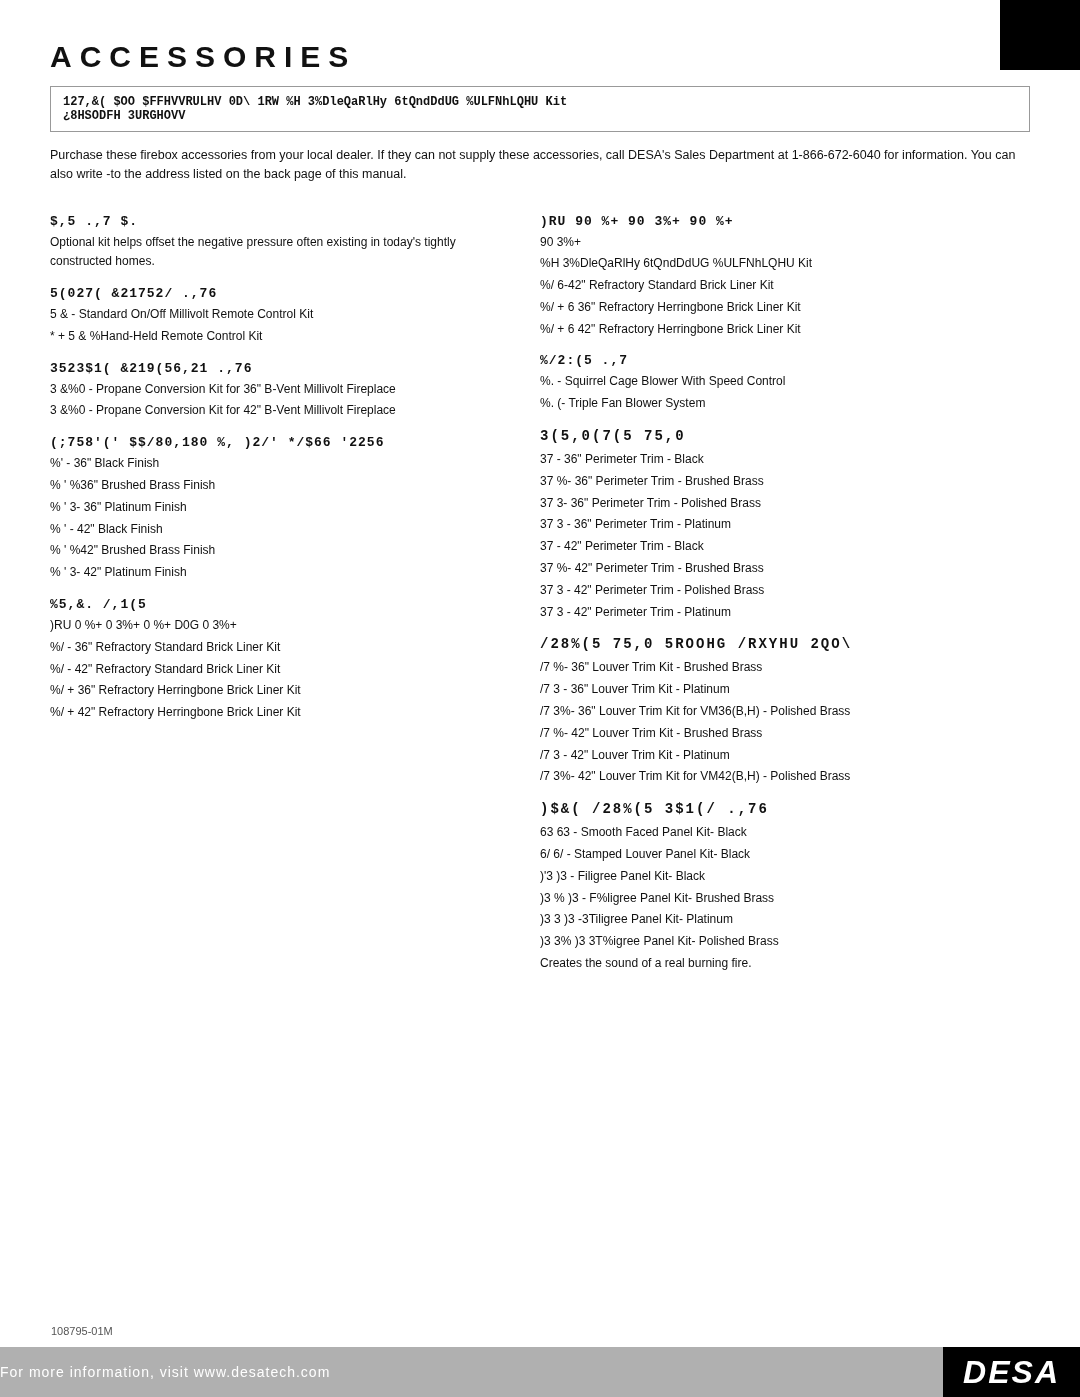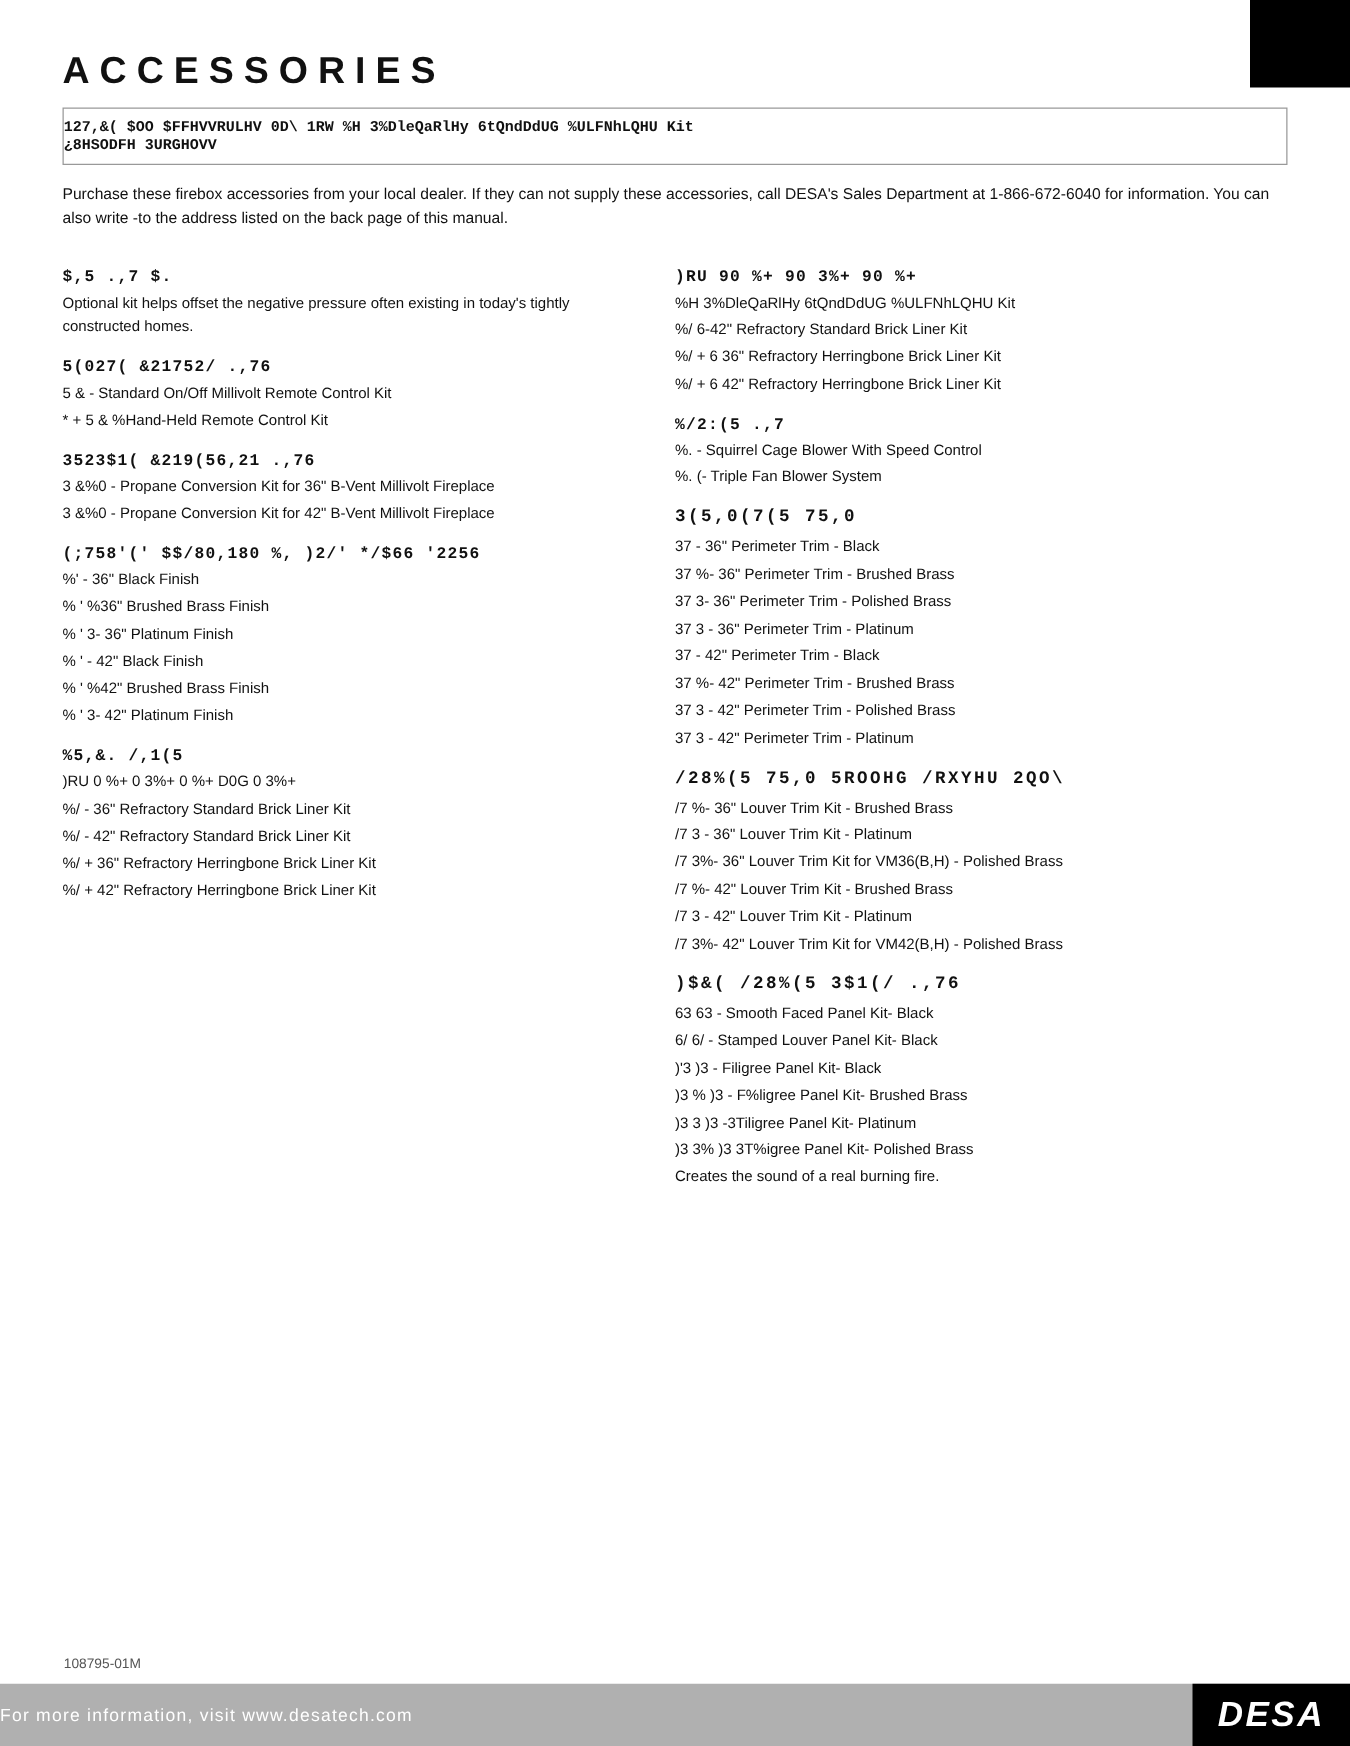--- a/index.html
+++ b/index.html
@@ -42,21 +42,21 @@
       font-weight: 700;
       letter-spacing: 8px;
       text-transform: uppercase;
       margin-bottom: 12px;
       font-family: Arial, Helvetica, sans-serif;
     }
 
     
     .notice-box {
       border: 1px solid #999;
-      padding: 8px 0;
+      padding: 8px 12px;
       margin-bottom: 14px;
       background: #fff;
       font-size: 12px;
       font-family: 'Courier New', monospace;
       font-weight: bold;
     }
 
     .intro-text {
       font-size: 12.5px;
       line-height: 1.5;
@@ -135,21 +135,21 @@
       padding: 8px 20px;
       font-family: Arial, Helvetica, sans-serif;
       letter-spacing: 2px;
       height: 50px;
       display: flex;
       align-items: center;
     }
 
     .footer-logo span {
       font-style: italic;
-      font-size: 28px;
+      font-size: 32px;
     }
 
     .page-num {
       position: absolute;
       bottom: 60px;
       left: 51px;
       font-size: 11px;
       color: #555;
     }
   </style>
@@ -211,20 +211,23 @@
           <p>%/  - 42" Refractory Standard Brick Liner Kit</p>
           <p>%/  + 36" Refractory Herringbone Brick Liner Kit</p>
           <p>%/  + 42" Refractory Herringbone Brick Liner Kit</p>
         </div>
 
       </div>
 
       <div class="col-right">
 
         <div class="section-header">)RU 90  %+  90 3%+  90  %+</div>
+        <div class="section-body">
+          <p>90 3%+</p>
+        </div>
         <div class="section-body">
           <p>%H  3%DleQaRlHy 6tQndDdUG %ULFNhLQHU Kit</p>
           <p>%/  6-42" Refractory Standard Brick Liner Kit</p>
           <p>%/  + 6 36" Refractory Herringbone Brick Liner Kit</p>
           <p>%/  + 6 42" Refractory Herringbone Brick Liner Kit</p>
         </div>
 
         <div class="section-header">%/2:(5 .,7</div>
         <div class="section-body">
           <p>%. - Squirrel Cage Blower With Speed Control</p>

